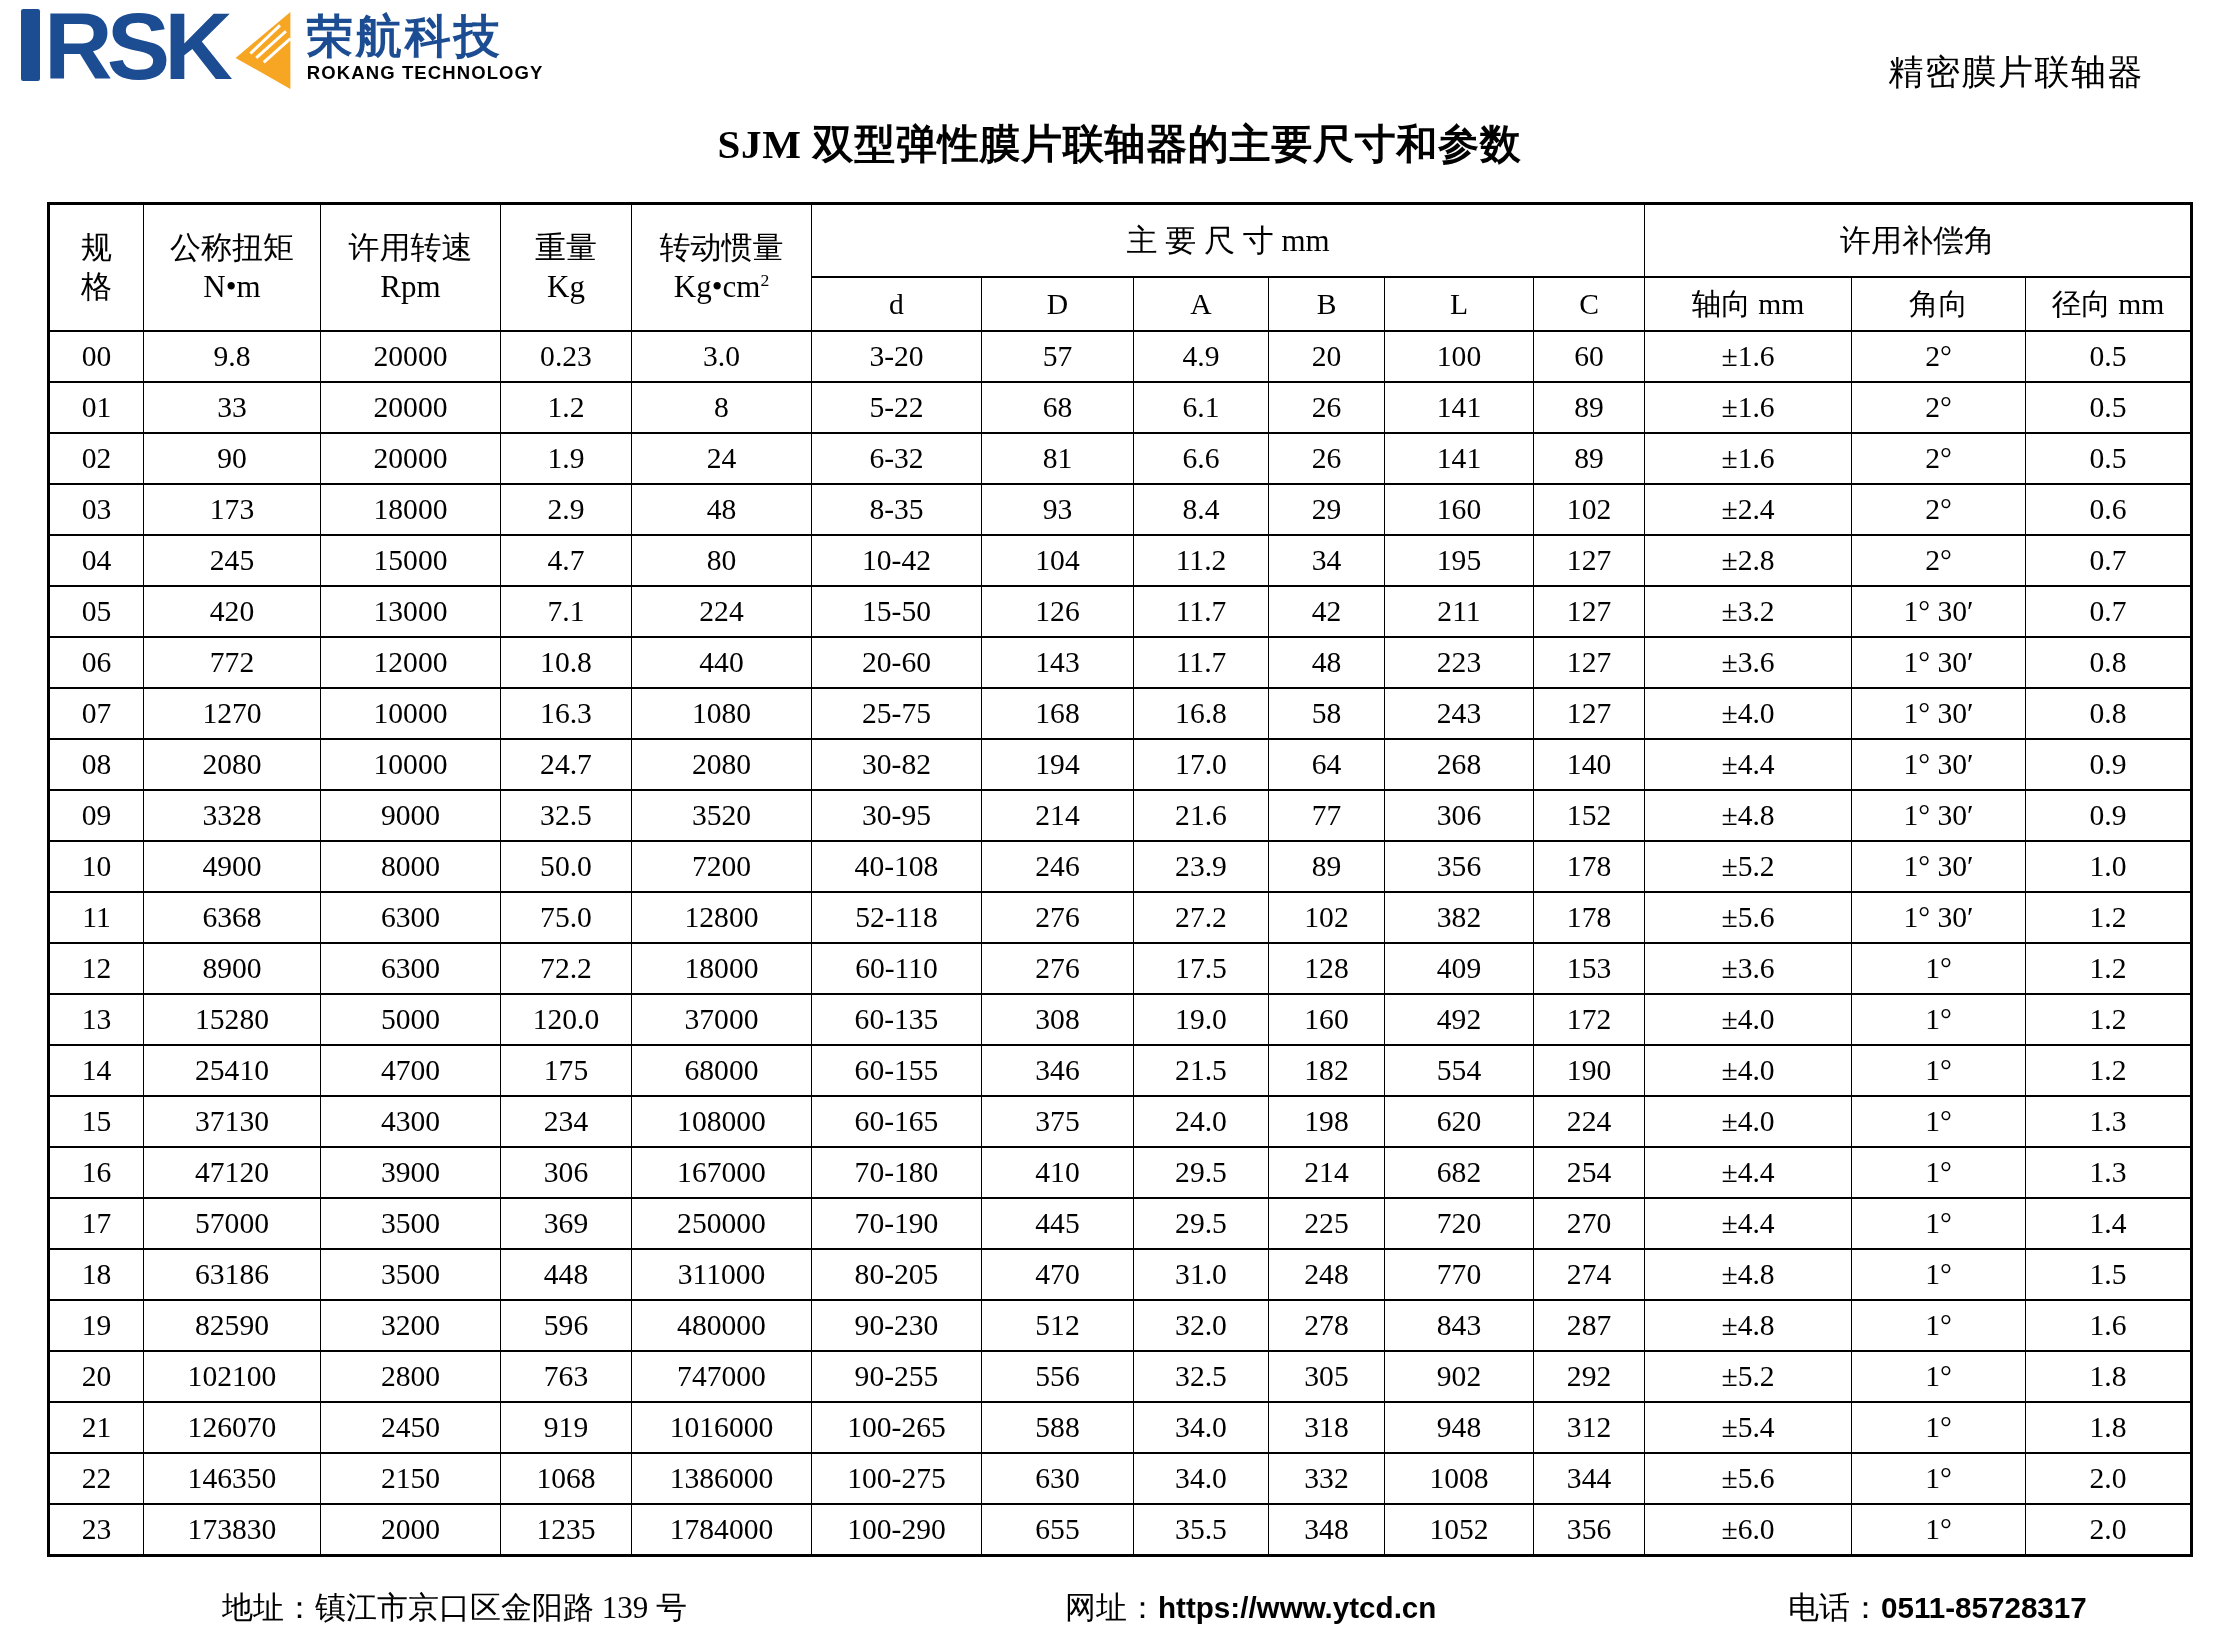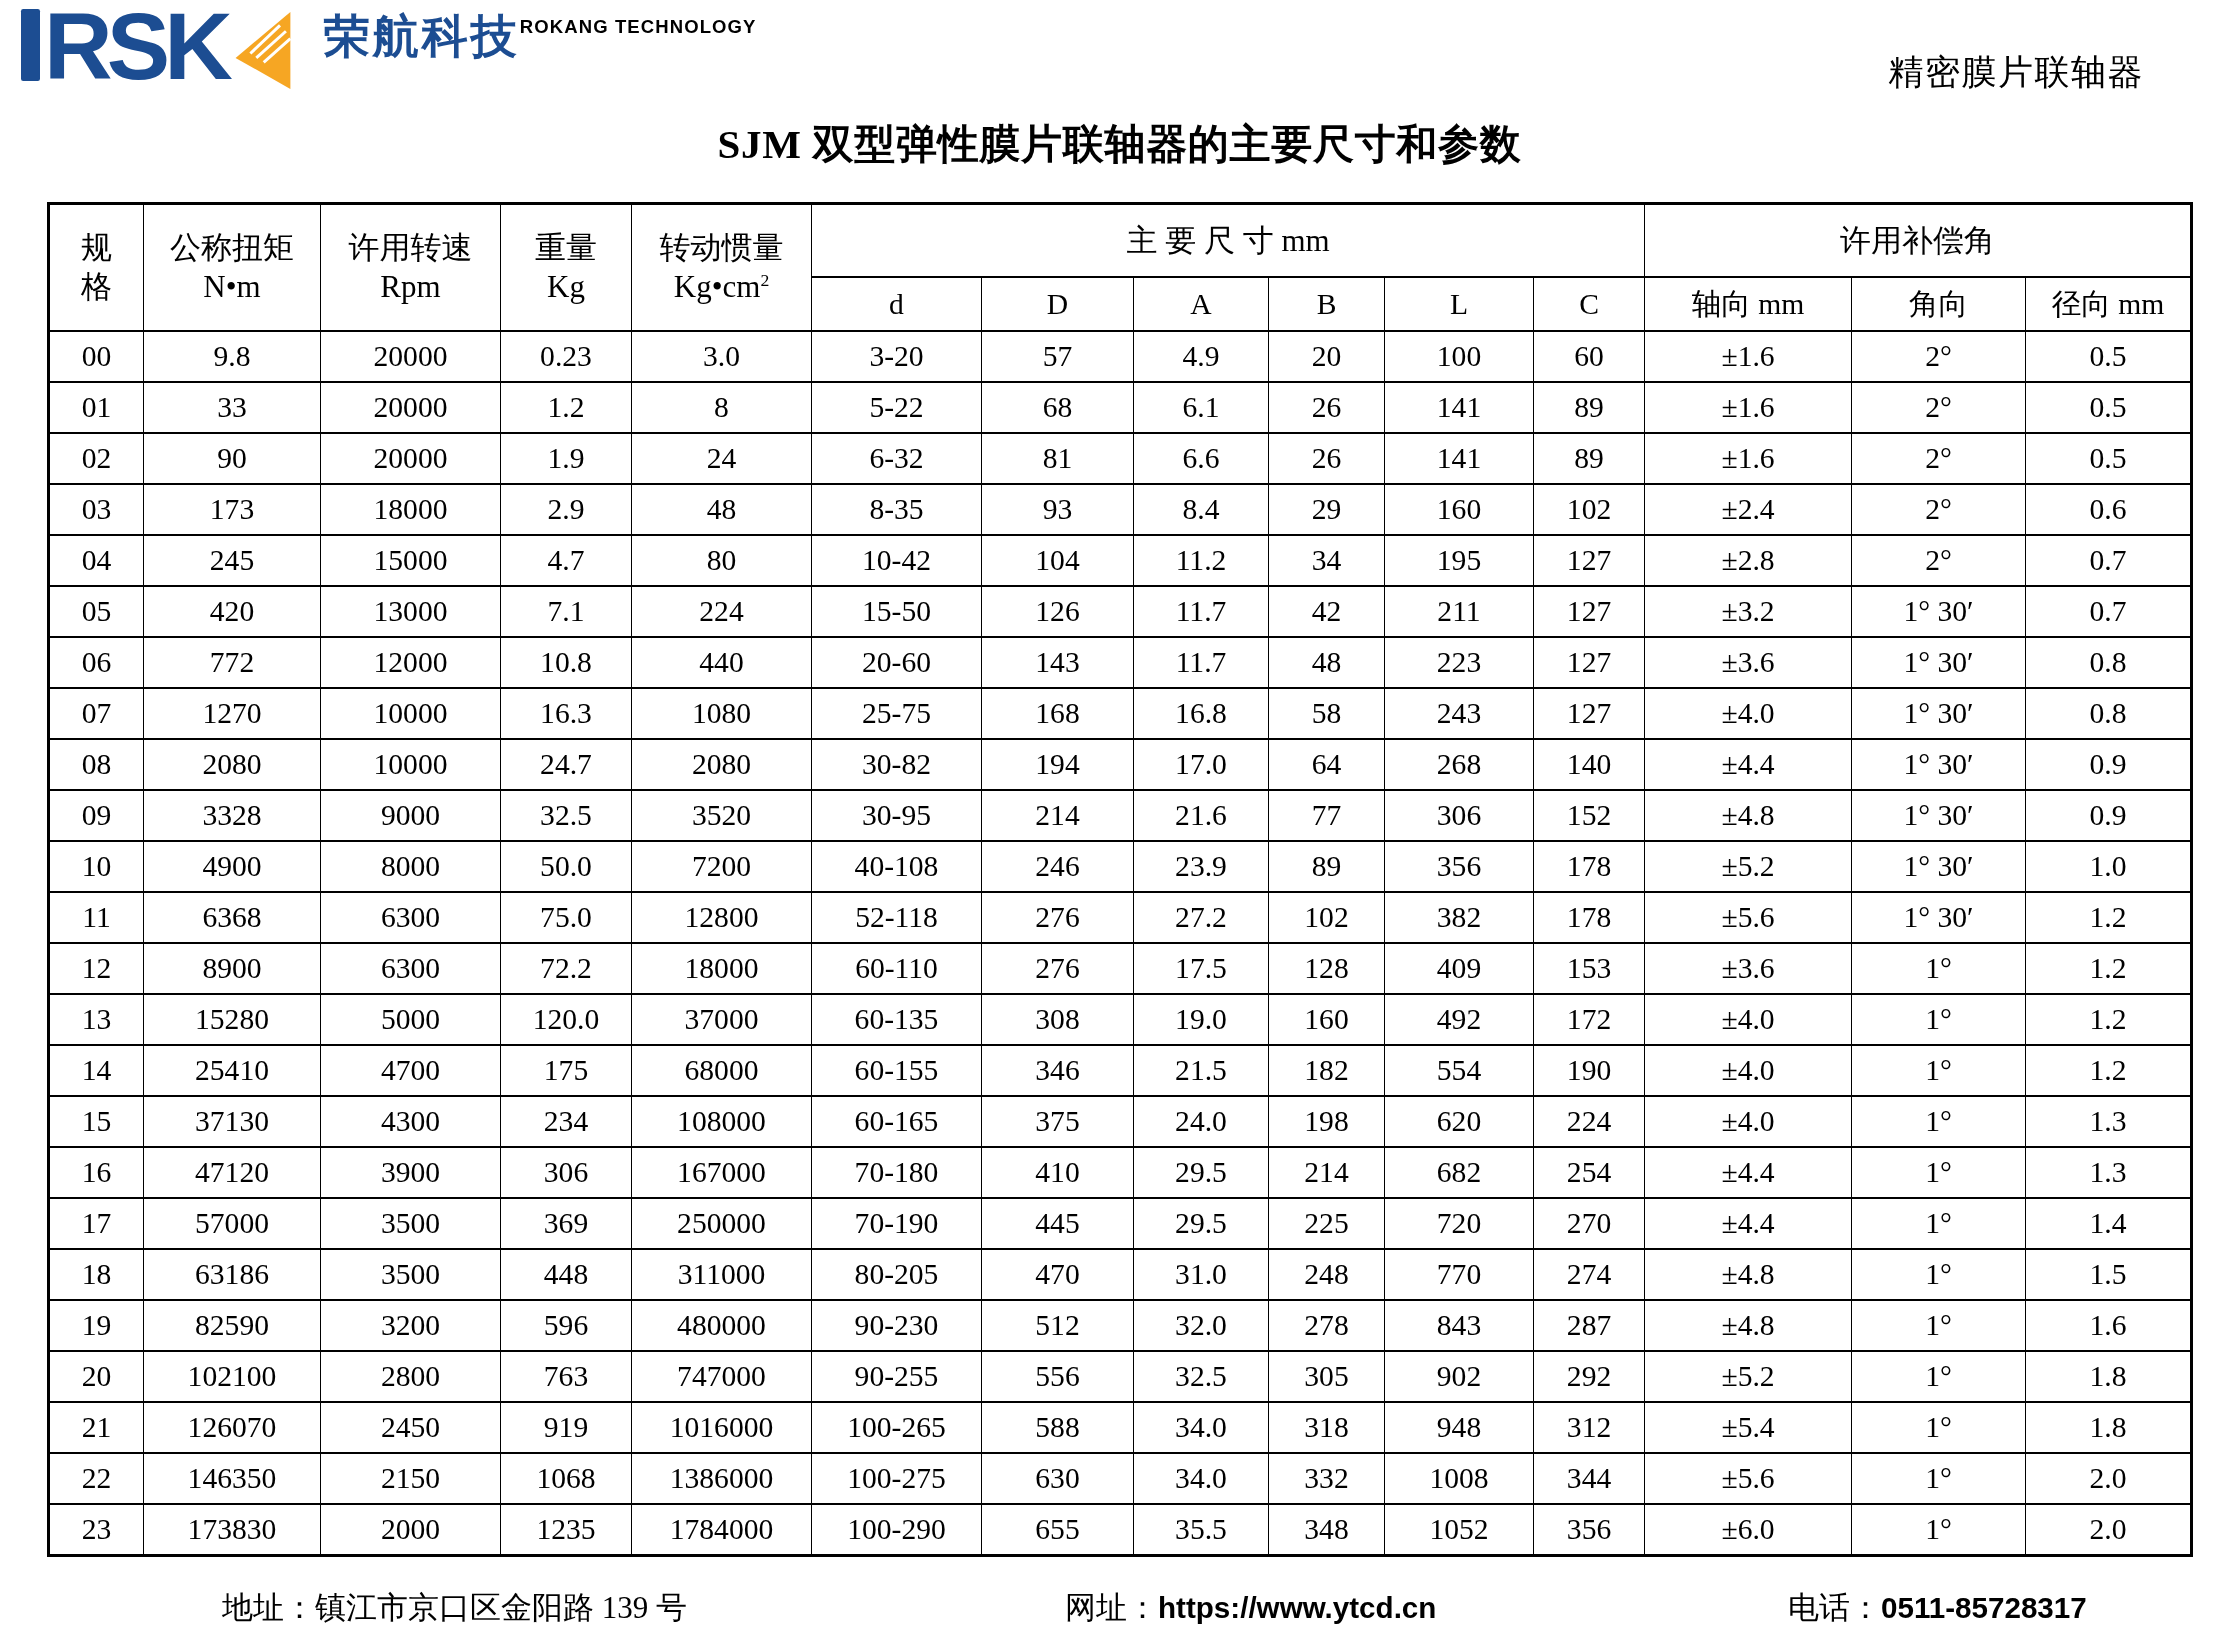--- a/index.html
+++ b/index.html
@@ -4,30 +4,30 @@
 <style>
   html,body { margin:0; padding:0; }
   body {
     width:2239px; height:1648px;
     background:#ffffff; color:#000;
     font-family:"Liberation Serif","DejaVu Serif",serif;
     position:relative; overflow:hidden;
   }
 
   
-  .logo { position:absolute; top:8.9px; left:20.7px; display:flex; align-items:flex-start; gap:27px; }
+  .logo { position:absolute; top:8.9px; left:20.7px; display:flex; align-items:flex-start; gap:10px; }
   .logo-mark { display:flex; align-items:flex-start; }
   .rsk-bar { width:19px; height:72px; background:#1c4d92; margin-right:4.4px; border-radius:2.2px; }
   .rsk-text {
     font-family:"Liberation Sans","DejaVu Sans",sans-serif;
     font-weight:bold; color:#1c4d92; font-size:95px; line-height:0.78;
     letter-spacing:-5.9px;
   }
   .logo-tri { margin-left:1.5px; margin-top:3px; }
-  .logo-names { display:flex; flex-direction:row; margin-left:4.4px; margin-top:4.4px; }
+  .logo-names { display:flex; flex-direction:column; margin-left:4.4px; margin-top:4.4px; }
   .logo-cn {
     font-family:"Liberation Sans","DejaVu Sans",sans-serif;
     font-weight:bold; color:#1c4d92; font-size:46px; line-height:1.0; letter-spacing:3px;
   }
   .logo-en {
     font-family:"Liberation Sans","DejaVu Sans",sans-serif;
     font-weight:bold; color:#000000; font-size:18.5px; letter-spacing:1.1px; margin-top:3px;
   }
 
   

